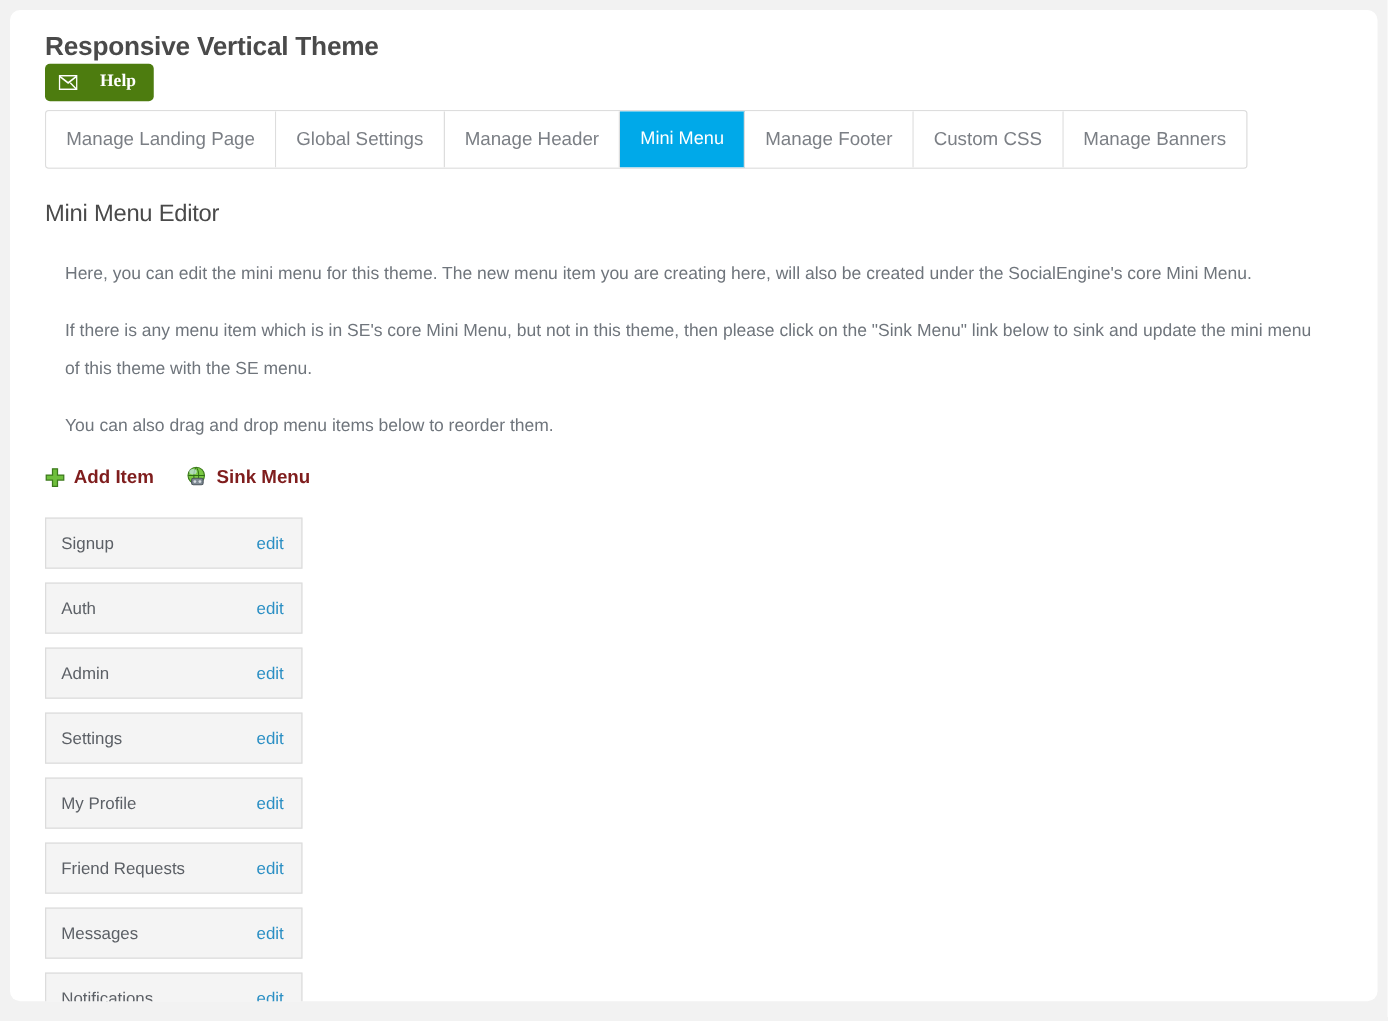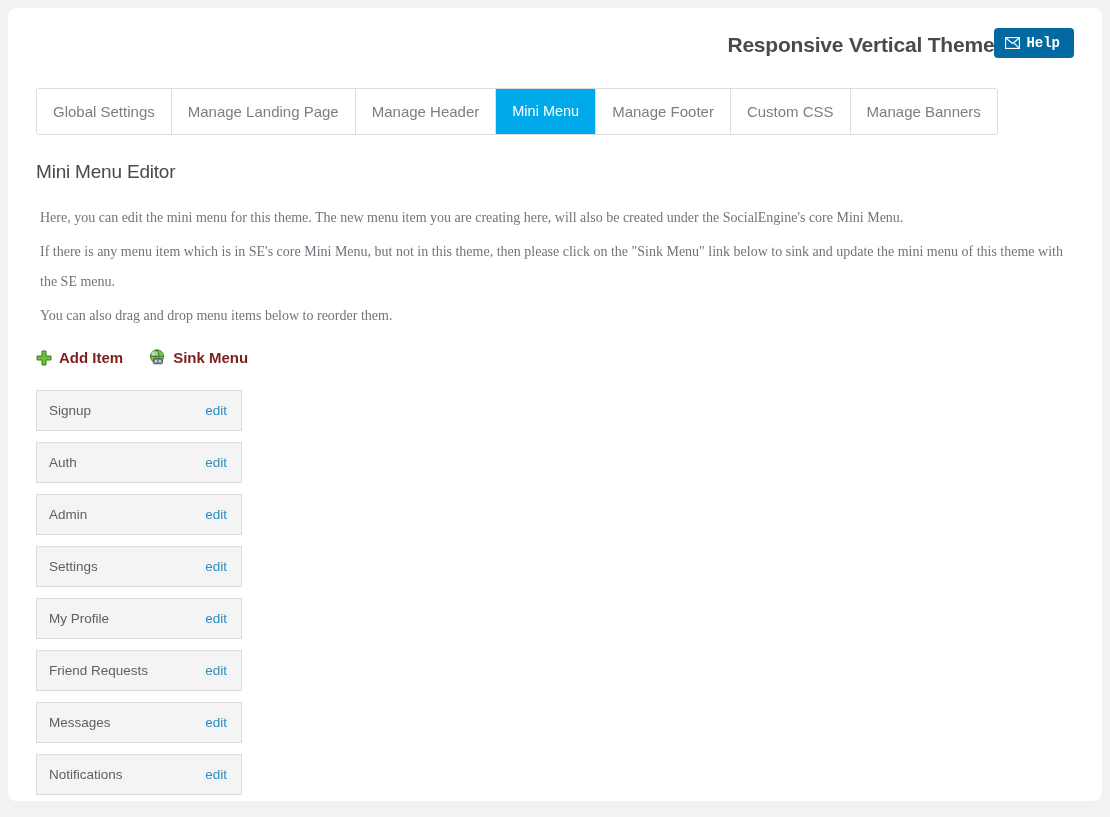--- a/index.html
+++ b/index.html
@@ -25,40 +25,41 @@
     box-sizing: border-box;
     overflow: hidden;
   }
   .card-inner {
     padding: 22px 28px 0 28px;
   }
   
   .header-row {
     display: flex;
     align-items: flex-start;
-    justify-content: flex-end;
+    justify-content: center;
     height: 44px;
+    flex-direction: column;
   }
   .page-title {
     font-size: 21px;
     font-weight: bold;
     color: #4a4a4a;
     letter-spacing: -0.2px;
     margin: 0;
     line-height: 30px;
   }
   .help-button {
     display: inline-flex;
     align-items: center;
-    gap: 6px;
-    background: #0369a1;
+    gap: 18px;
+    background: #4d7c0f;
     color: #ffffff;
     border: none;
     border-radius: 4px;
-    font-family: Liberation Mono, monospace;
+    font-family: Liberation Serif, serif;
     font-size: 14px;
     font-weight: bold;
     padding: 8px 14px 8px 11px;
     cursor: pointer;
     line-height: 1;
     margin-top: -2px;
   }
   .help-button .env-icon {
     display: inline-block;
     width: 15px;
@@ -102,21 +103,21 @@
     margin: 26px 0 0 0;
     letter-spacing: -0.2px;
   }
   .intro {
     margin-top: 20px;
     color: #6f757c;
     font-size: 14px;
     line-height: 30px;
     max-width: 1055px;
   }
-  .intro p { margin: 4px; font-family: Liberation Serif, serif; }
+  .intro p { margin: 16px; }
   
   .actions {
     margin-top: 18px;
     display: flex;
     align-items: center;
     gap: 26px;
   }
   .action-link {
     display: inline-flex;
     align-items: center;
@@ -180,22 +181,22 @@
             <rect x="0.5" y="0.5" width="14" height="11" fill="none" stroke="#ffffff" stroke-width="1.3"></rect>
             <path d="M0.8 1.1 L7.5 6.4 L14.2 1.1" fill="none" stroke="#ffffff" stroke-width="1.3"></path>
             <path d="M9.2 6.2 L14.2 11.4" fill="none" stroke="#ffffff" stroke-width="1.1"></path>
           </svg>
         </span>
         <span>Help</span>
       </button>
     </div>
 
     <div class="tabs">
+      <div class="tab">Manage Landing Page</div>
       <div class="tab">Global Settings</div>
-      <div class="tab">Manage Landing Page</div>
       <div class="tab">Manage Header</div>
       <div class="tab active">Mini Menu</div>
       <div class="tab">Manage Footer</div>
       <div class="tab">Custom CSS</div>
       <div class="tab">Manage Banners</div>
 
     </div>
 
     <h2 class="section-title">Mini Menu Editor</h2>
 

